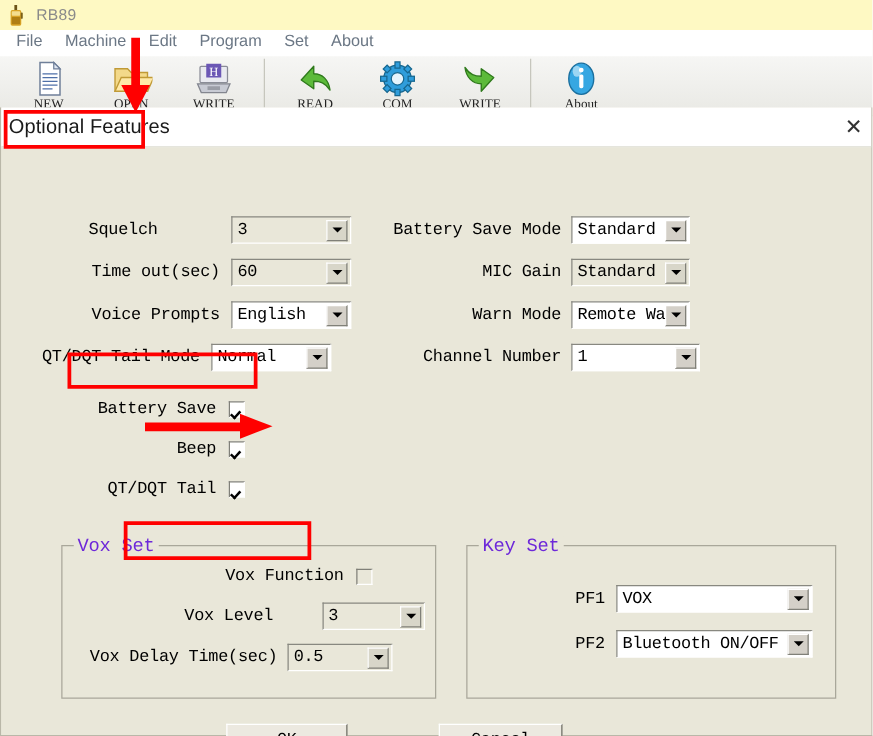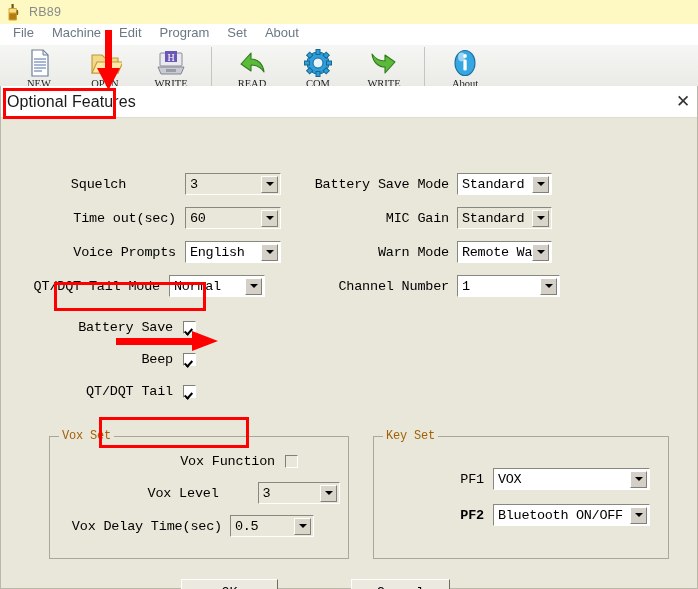--- a/index.html
+++ b/index.html
@@ -233,22 +233,22 @@
     position: absolute;
     border: 1px solid #a9a79a;
     background: transparent;
   }
   .gb-title {
     position: absolute;
     top: -8px; left: 9px;
     background: #e9e7d9;
     padding: 0 3px;
     font-family: "Liberation Mono", monospace;
-    font-size: 12px;
-    color: #a16207;
+    font-size: 15px;
+    color: #6d28d9;
     white-space: nowrap;
     letter-spacing: -0.2px;
   }
 
   
   .btn {
     position: absolute;
     height: 26px;
     background: #ece9e0;
     border: 1px solid;
@@ -521,21 +521,21 @@
 
         <div class="field" style="left:0px; top:31px; width:290px;">
           <span class="f-label" style="width:110px;">PF1</span>
           <span class="combo white" style="margin-left:9px; width:157px;">
             <span class="cval">VOX</span>
             <span class="carrow"></span>
           </span>
         </div>
 
         <div class="field" style="left:0px; top:67px; width:290px;">
-          <span class="f-label" style="width:110px;font-weight:bold;">PF2</span>
+          <span class="f-label" style="width:110px;">PF2</span>
           <span class="combo white" style="margin-left:9px; width:157px;">
             <span class="cval">Bluetooth ON/OFF</span>
             <span class="carrow"></span>
           </span>
         </div>
       </div>
 
       <div class="btn" style="left:180px; top:461px; width:97px;">OK</div>
       <div class="btn" style="left:350px; top:461px; width:99px;">Cancel</div>
 

